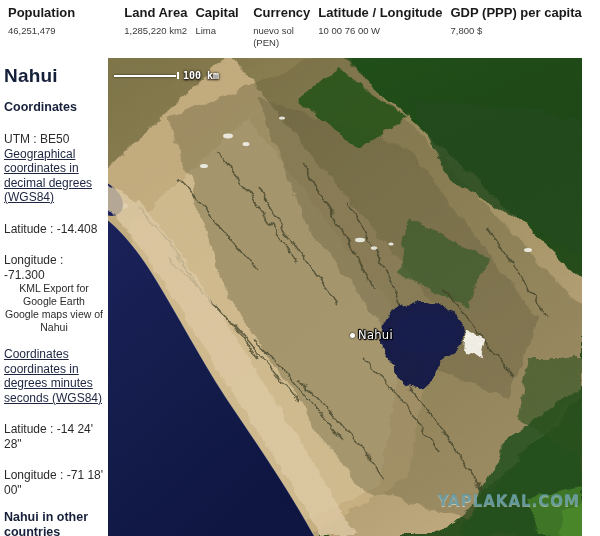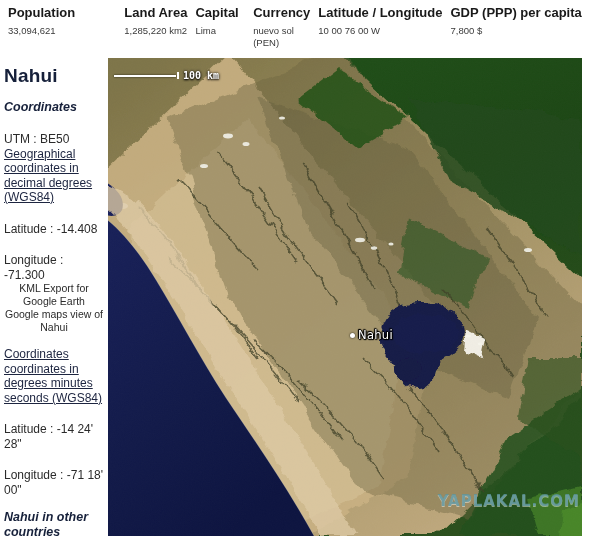--- a/index.html
+++ b/index.html
@@ -35,21 +35,20 @@
     position:absolute; left:0; top:58px; width:108px; height:478px;
     background:#fff; padding:6px 4px 0 4px; overflow:hidden;
   }
   .side-title {
     font-size:19px; font-weight:bold; color:#16203a;
     line-height:24px; margin-bottom:12px; letter-spacing:0.2px;
   }
   .side-h {
     font-size:12.5px; font-weight:bold; color:#16203a;
     line-height:15px;
-    font-style:italic;
   }
   .side-txt {
     font-size:12px; color:#2b2b2b; line-height:14.5px;margin-top:17px;
   }
   .side-small {
     font-size:10.5px; color:#2b2b2b; line-height:13px;text-align:center;
   }
   .side-link {
     font-size:12px; color:#1d2540; line-height:14.5px;
     text-decoration:underline; display:block; cursor:pointer;
@@ -117,21 +116,21 @@
 </head>
 <body>
 
 <div id="root">
 
   <div class="facts">
     <div class="facts-row">
 
       <div class="facts-col fc-population">
         <div class="fact-head">Population</div>
-        <div class="fact-val">33,094,621</div>
+        <div class="fact-val">46,251,479</div>
       </div>
 
       <div class="facts-col fc-land">
         <div class="fact-head">Land Area</div>
         <div class="fact-val">1,285,220 km2</div>
       </div>
 
       <div class="facts-col fc-capital">
         <div class="fact-head">Capital</div>
         <div class="fact-val">Lima</div>

